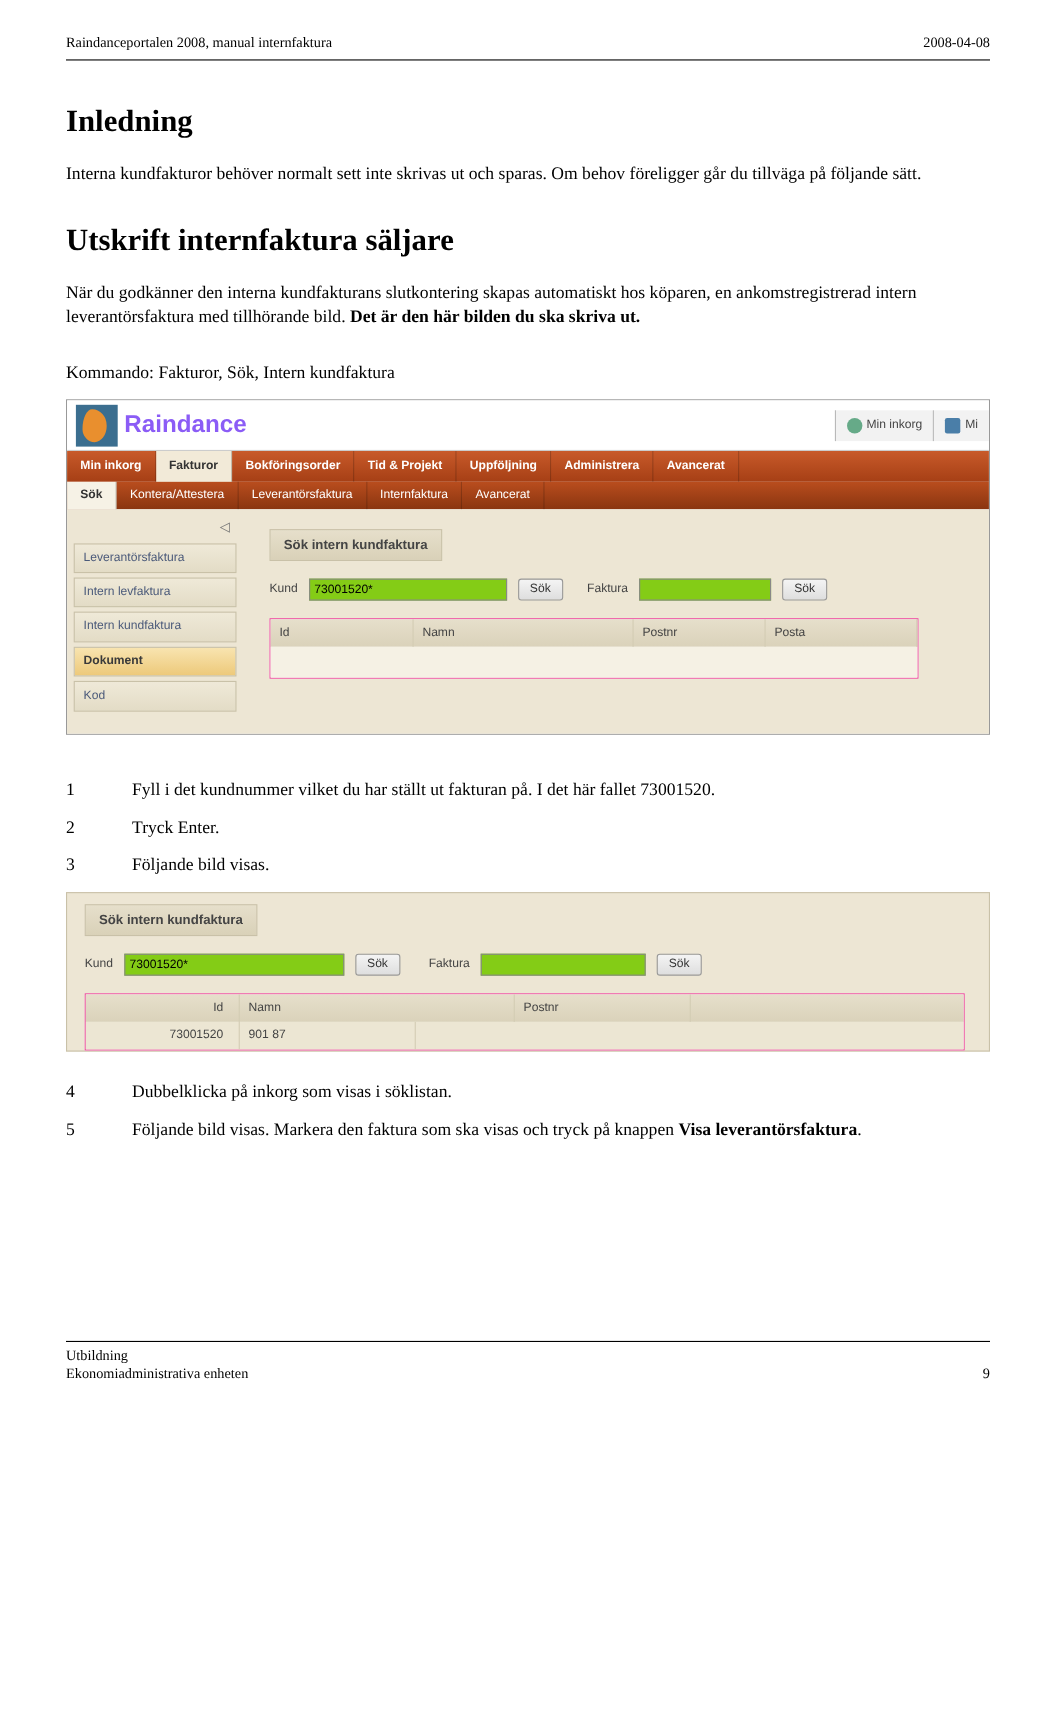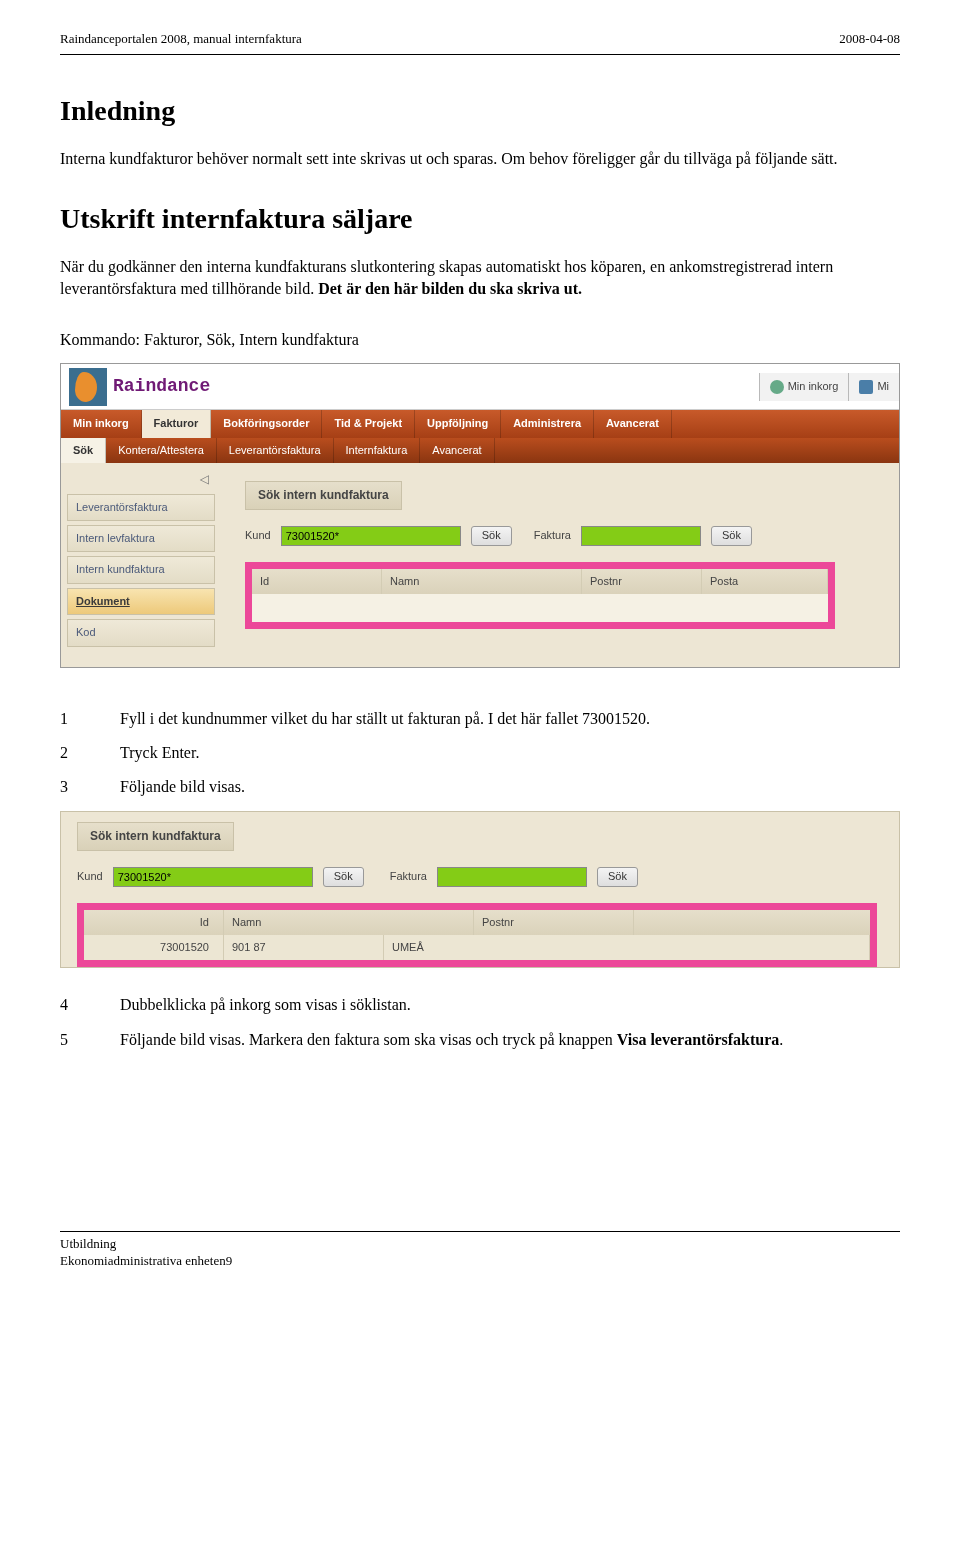--- a/index.html
+++ b/index.html
@@ -74,24 +74,24 @@
     position: relative;
   }
   .rd-logo-swatch .leaf {
     position: absolute;
     left: 6px; top: 4px;
     width: 22px; height: 30px;
     background: #e98f2e;
     border-radius: 40% 60% 50% 50% / 60% 50% 50% 40%;
   }
   .rd-logo-text {
-    font-family: Liberation Mono, monospace;
-    font-size: 18px;
-    font-weight: bold;
-    color: #701a75;
+    font-family: Liberation Sans, sans-serif;
+    font-size: 22px;
+    font-weight: bold;
+    color: #8b5cf6;
   }
   .rd-top-buttons {
     display: flex;
     align-items: center;
     gap: 0;
   }
   .rd-top-btn {
     display: flex;
     align-items: center;
     gap: 4px;
@@ -161,21 +161,20 @@
     background: linear-gradient(#efe9d8, #e3dcc6);
     border: 1px solid #c9c1a8;
     padding: 5px 8px;
     font-size: 11px;
     color: #4b5a7a;
   }
   .rd-side-item.active {
     background: linear-gradient(#f8e4b0, #edc97a);
     color: #3a3a3a;
     font-weight: bold;
-    text-decoration: underline;
   }
   .rd-main {
     flex: 1;
     padding: 18px 0 30px 24px;
   }
   .panel-title {
     display: inline-block;
     background: linear-gradient(#e6dfcb, #d9d1b8);
     border: 1px solid #c9c1a8;
     padding: 5px 12px;
@@ -204,21 +203,21 @@
     border-radius: 3px;
     height: 20px;
     padding: 0 10px;
     font-size: 11px;
     color: #333;
     display: inline-flex;
     align-items: center;
   }
   .grid {
     margin-top: 16px;
-    border: 7px solid #ec4899;
+    border: 1px solid #ec4899;
     background: #fff;
     width: 590px;
   }
   .grid-head {
     display: flex;
     background: linear-gradient(#e6dfcb, #dad2ba);
     font-size: 11px;
     color: #444;
   }
   .grid-head .c, .grid-row .c {
@@ -248,20 +247,21 @@
   .shot2 .c-id { width: 140px; text-align: right; padding-right: 14px; }
   .shot2 .c-namn { width: 250px; }
   .shot2 .c-postnr { width: 160px; }
   .shot2 .c-posta { flex: 1; }
   
   .footer {
     margin-top: 180px;
     border-top: 1px solid #000;
     padding-top: 4px;
     display: flex;
+    justify-content: space-between;
     align-items: flex-end;
     font-size: 13px;
   }
   .footer .left { line-height: 1.3; }
 </style>
 </head>
 <body>
 
 <div class="header-row">
   <span>Raindanceportalen 2008, manual internfaktura</span>
@@ -374,21 +374,20 @@
   </div>
   <div class="grid">
     <div class="grid-head">
       <div class="c c-id">Id</div>
       <div class="c c-namn">Namn</div>
       <div class="c c-postnr">Postnr</div>
     </div>
     <div class="grid-row">
       <div class="c c-id">73001520</div>
       <div class="c c-postnr">901 87</div>
-      <div class="c c-posta">UMEÅ</div>
     </div>
   </div>
 </div>
 
 <div class="step-row">
   <div class="step-num">4</div>
   <div class="step-text">Dubbelklicka på inkorg som visas i söklistan.</div>
 </div>
 <div class="step-row">
   <div class="step-num">5</div>

